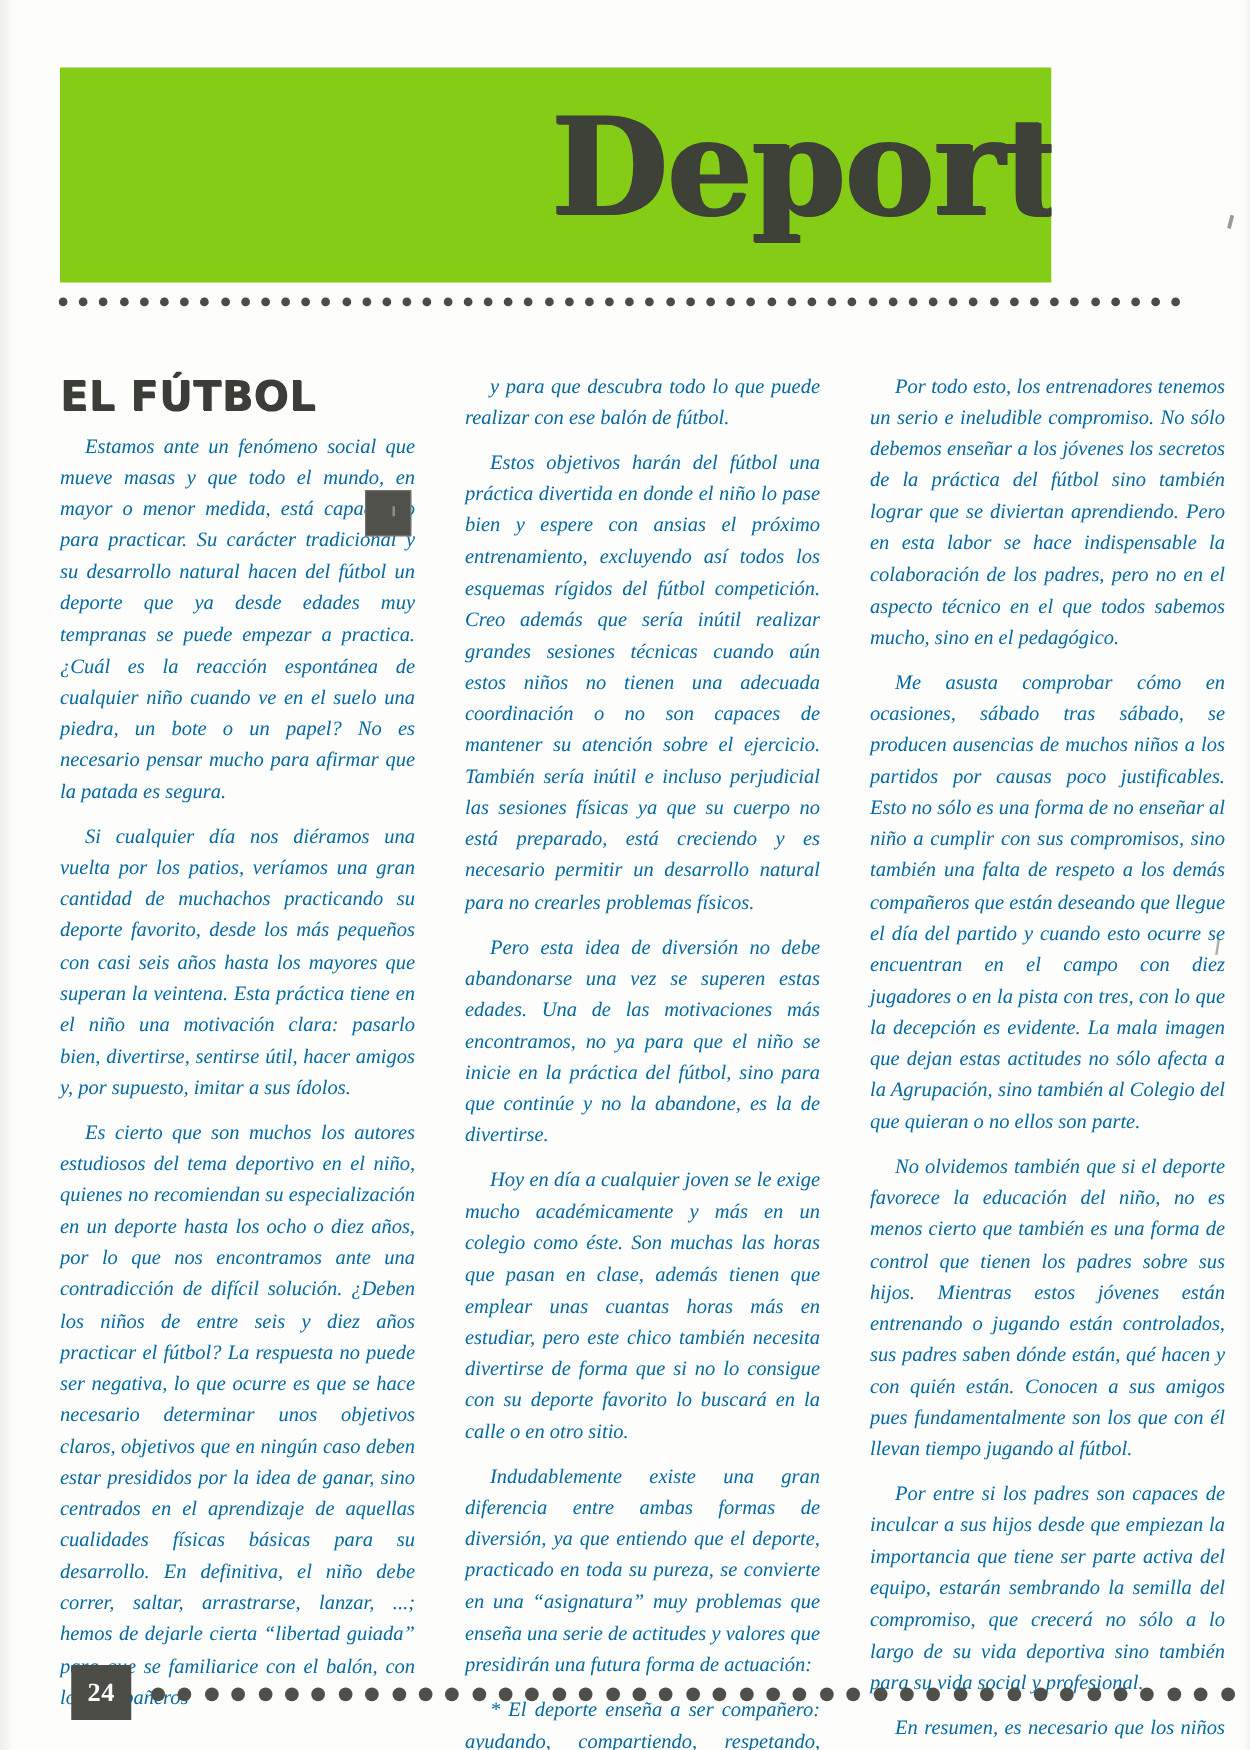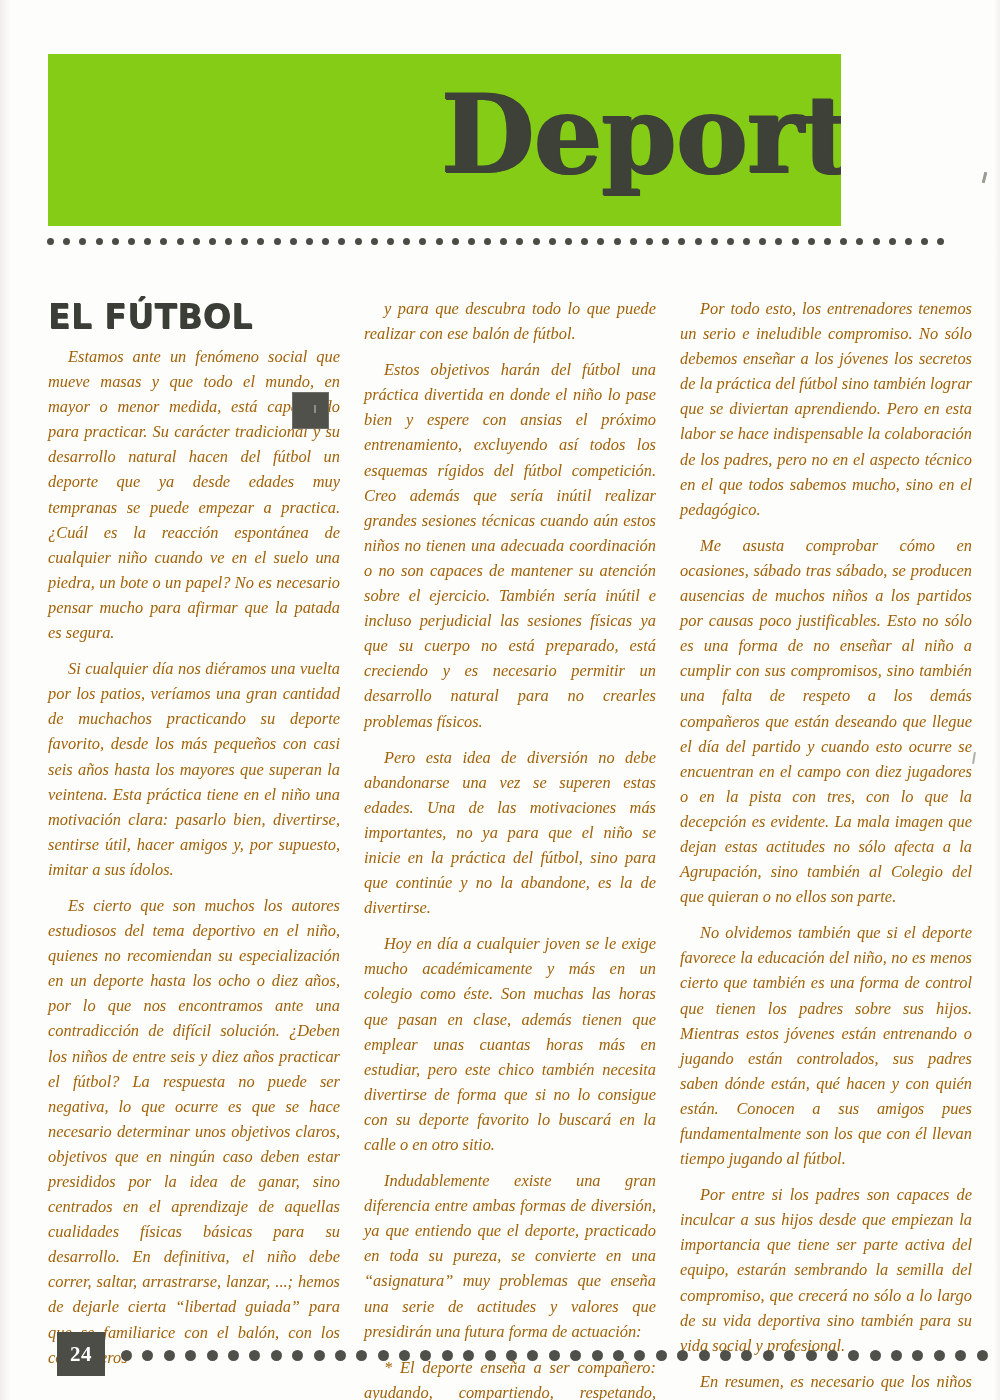--- a/index.html
+++ b/index.html
@@ -116,21 +116,21 @@
   }
 
   
   .columns {
     position: absolute;
     left: 48px;
     top: 296px;
     width: 948px;
     height: 1010px;
     display: flex;
-    gap: 0;
+    gap: 16px;
   }
   .col {
     width: 292px;
     margin-right: 24px;
     position: relative;
   }
   .col:last-child { margin-right: 16px; }
 
   
   .headline {
@@ -163,21 +163,21 @@
     height: 8px;
     background: #8d8f86;
   }
 
   
   p.body {
     font-family: "Liberation Serif", serif;
     font-style: italic;
     font-size: 16.4px;
     line-height: 25.1px;
-    color: #a16207;
+    color: #0369a1;
     text-align: justify;
     text-indent: 20px;
     margin: 0 0 11px 0;
     hyphens: none;
   }
 
   
   .folio {
     position: absolute;
     left: 57px;
@@ -279,21 +279,21 @@
       <div class="headline-square"></div>
 
       <p class="body">Estamos ante un fenómeno social que mueve masas y que todo el mundo, en mayor o menor medida, está capacitado para practicar. Su carácter tradicional y su desarrollo natural hacen del fútbol un deporte que ya desde edades muy tempranas se puede empezar a practica. ¿Cuál es la reacción espontánea de cualquier niño cuando ve en el suelo una piedra, un bote o un papel? No es necesario pensar mucho para afirmar que la patada es segura.</p>
       <p class="body">Si cualquier día nos diéramos una vuelta por los patios, veríamos una gran cantidad de muchachos practicando su deporte favorito, desde los más pequeños con casi seis años hasta los mayores que superan la veintena. Esta práctica tiene en el niño una motivación clara: pasarlo bien, divertirse, sentirse útil, hacer amigos y, por supuesto, imitar a sus ídolos.</p>
       <p class="body">Es cierto que son muchos los autores estudiosos del tema deportivo en el niño, quienes no recomiendan su especialización en un deporte hasta los ocho o diez años, por lo que nos encontramos ante una contradicción de difícil solución. ¿Deben los niños de entre seis y diez años practicar el fútbol? La respuesta no puede ser negativa, lo que ocurre es que se hace necesario determinar unos objetivos claros, objetivos que en ningún caso deben estar presididos por la idea de ganar, sino centrados en el aprendizaje de aquellas cualidades físicas básicas para su desarrollo. En definitiva, el niño debe correr, saltar, arrastrarse, lanzar, ...; hemos de dejarle cierta “libertad guiada” para que se familiarice con el balón, con los compañeros</p>
     </div>
 
     <div class="col">
       <p class="body">y para que descubra todo lo que puede realizar con ese balón de fútbol.</p>
       <p class="body">Estos objetivos harán del fútbol una práctica divertida en donde el niño lo pase bien y espere con ansias el próximo entrenamiento, excluyendo así todos los esquemas rígidos del fútbol competición. Creo además que sería inútil realizar grandes sesiones técnicas cuando aún estos niños no tienen una adecuada coordinación o no son capaces de mantener su atención sobre el ejercicio. También sería inútil e incluso perjudicial las sesiones físicas ya que su cuerpo no está preparado, está creciendo y es necesario permitir un desarrollo natural para no crearles problemas físicos.</p>
-      <p class="body">Pero esta idea de diversión no debe abandonarse una vez se superen estas edades. Una de las motivaciones más importantes, no ya para que el niño se inicie en la práctica del fútbol, sino para que continúe y no la abandone, es la de divertirse.</p>
+      <p class="body">Pero esta idea de diversión no debe abandonarse una vez se superen estas edades. Una de las motivaciones más encontramos, no ya para que el niño se inicie en la práctica del fútbol, sino para que continúe y no la abandone, es la de divertirse.</p>
       <p class="body">Hoy en día a cualquier joven se le exige mucho académicamente y más en un colegio como éste. Son muchas las horas que pasan en clase, además tienen que emplear unas cuantas horas más en estudiar, pero este chico también necesita divertirse de forma que si no lo consigue con su deporte favorito lo buscará en la calle o en otro sitio.</p>
       <p class="body">Indudablemente existe una gran diferencia entre ambas formas de diversión, ya que entiendo que el deporte, practicado en toda su pureza, se convierte en una “asignatura” muy problemas que enseña una serie de actitudes y valores que presidirán una futura forma de actuación:</p>
       <p class="body">* El deporte enseña a ser compañero: ayudando, compartiendo, respetando, solidarizándose ... con los demás miembros del equipo.</p>
 
     </div>
 
     <div class="col">
       <p class="body">Por todo esto, los entrenadores tenemos un serio e ineludible compromiso. No sólo debemos enseñar a los jóvenes los secretos de la práctica del fútbol sino también lograr que se diviertan aprendiendo. Pero en esta labor se hace indispensable la colaboración de los padres, pero no en el aspecto técnico en el que todos sabemos mucho, sino en el pedagógico.</p>
       <p class="body">Me asusta comprobar cómo en ocasiones, sábado tras sábado, se producen ausencias de muchos niños a los partidos por causas poco justificables. Esto no sólo es una forma de no enseñar al niño a cumplir con sus compromisos, sino también una falta de respeto a los demás compañeros que están deseando que llegue el día del partido y cuando esto ocurre se encuentran en el campo con diez jugadores o en la pista con tres, con lo que la decepción es evidente. La mala imagen que dejan estas actitudes no sólo afecta a la Agrupación, sino también al Colegio del que quieran o no ellos son parte.</p>
       <p class="body">No olvidemos también que si el deporte favorece la educación del niño, no es menos cierto que también es una forma de control que tienen los padres sobre sus hijos. Mientras estos jóvenes están entrenando o jugando están controlados, sus padres saben dónde están, qué hacen y con quién están. Conocen a sus amigos pues fundamentalmente son los que con él llevan tiempo jugando al fútbol.</p>

